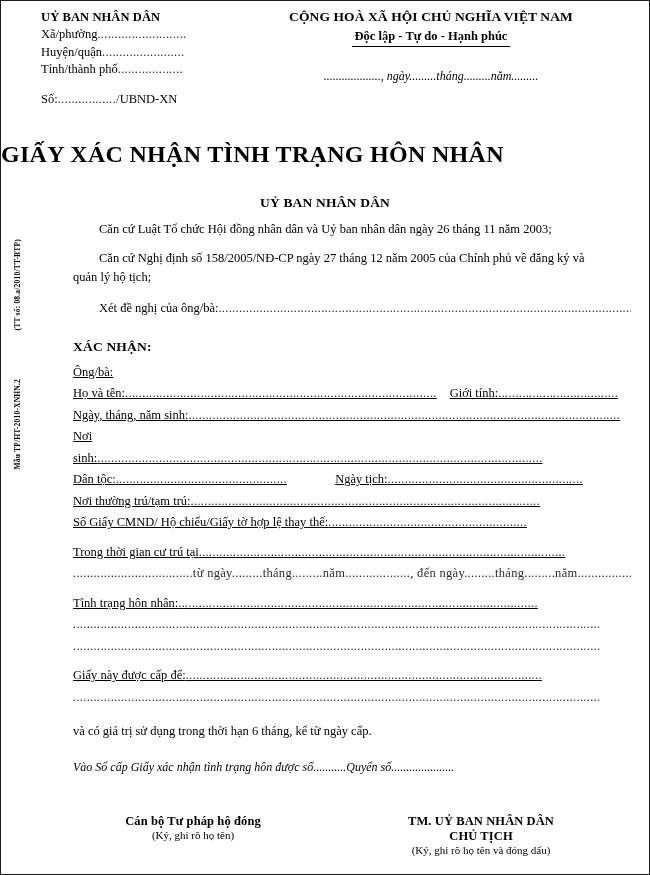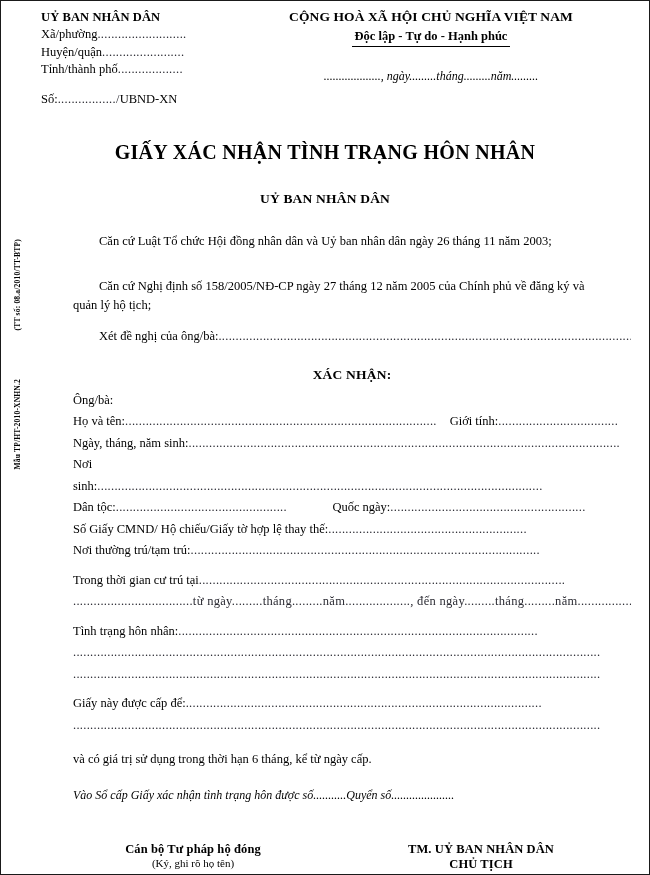--- a/index.html
+++ b/index.html
@@ -79,69 +79,68 @@
   }
   .hdr-right .dateline {
     font-style: italic;
     font-size: 12px;
     margin-top: 22px;
     white-space: nowrap;
   }
 
   
   .main-title {
-    text-align: center;
-    font-weight: bold;
-    font-size: 20px;
+    font-weight: bold;
+    font-size: 24px;
     letter-spacing: 0.3px;
     margin-top: 33px;
   }
   .sub-title {
     text-align: center;
     font-weight: bold;
     font-size: 13.5px;
     letter-spacing: 0.2px;
     margin-top: 27px;
   }
   .confirm-title {
-    text-align: center;
     font-weight: bold;
     font-size: 13.5px;
     letter-spacing: 0.2px;
     margin-top: 18px;
   }
 
   
   .body-area {
     padding: 0 18px 0 72px;
     font-size: 12.5px;
     line-height: 1.55;
   }
   .legal {
-    margin-top: 25px;
+    margin-top: 9px;
     text-indent: 26px;
     text-align: justify;
   }
   .legal.cont { text-indent: 0; margin-top: 0; }
 
   .req-line {
     margin-top: 12px;
     text-indent: 26px;
     white-space: nowrap;
     overflow: hidden;
   }
 
   
   .fields { margin-top: 4px; }
   .frow {
     display: flex;
     align-items: flex-end;
     white-space: nowrap;
     overflow: hidden;
     line-height: 1.72;
+    text-decoration: underline;
   }
   .lbl { flex: 0 0 auto; }
   .dots {
     flex: 1 1 auto;
     overflow: hidden;
     letter-spacing: 0.3px;
     color: #2b2b33;
     font-size: 12.5px;
   }
   .dots.fixed { flex: 0 0 auto; }
@@ -245,32 +244,32 @@
       </div>
 
       <div class="frow">
         <span class="lbl">sinh:</span>
         <span class="dots">..................................................................................................................................</span>
       </div>
 
       <div class="frow">
         <span class="lbl">Dân tộc:</span>
         <span class="dots">..................................................</span>
-        <span class="lbl">Quốc ngày:</span>
+        <span class="lbl">Ngày tịch:</span>
         <span class="dots">.........................................................</span>
+      </div>
+
+      <div class="frow">
+        <span class="lbl">Nơi thường trú/tạm trú: </span>
+        <span class="dots">......................................................................................................</span>
       </div>
 
       <div class="frow">
         <span class="lbl">Số Giấy CMND/ Hộ chiếu/Giấy tờ hợp lệ thay thế:</span>
         <span class="dots">..........................................................</span>
-      </div>
-
-      <div class="frow">
-        <span class="lbl">Nơi thường trú/tạm trú: </span>
-        <span class="dots">......................................................................................................</span>
       </div>
 
       <div class="frow plain-line">
         <span class="lbl">Trong thời gian cư trú tại</span>
         <span class="dots">...........................................................................................................</span>
       </div>
 
       <div class="dots-full">...................................từ ngày.........tháng.........năm..................., đến ngày.........tháng.........năm.........................</div>
 
       <div class="frow plain-line">

